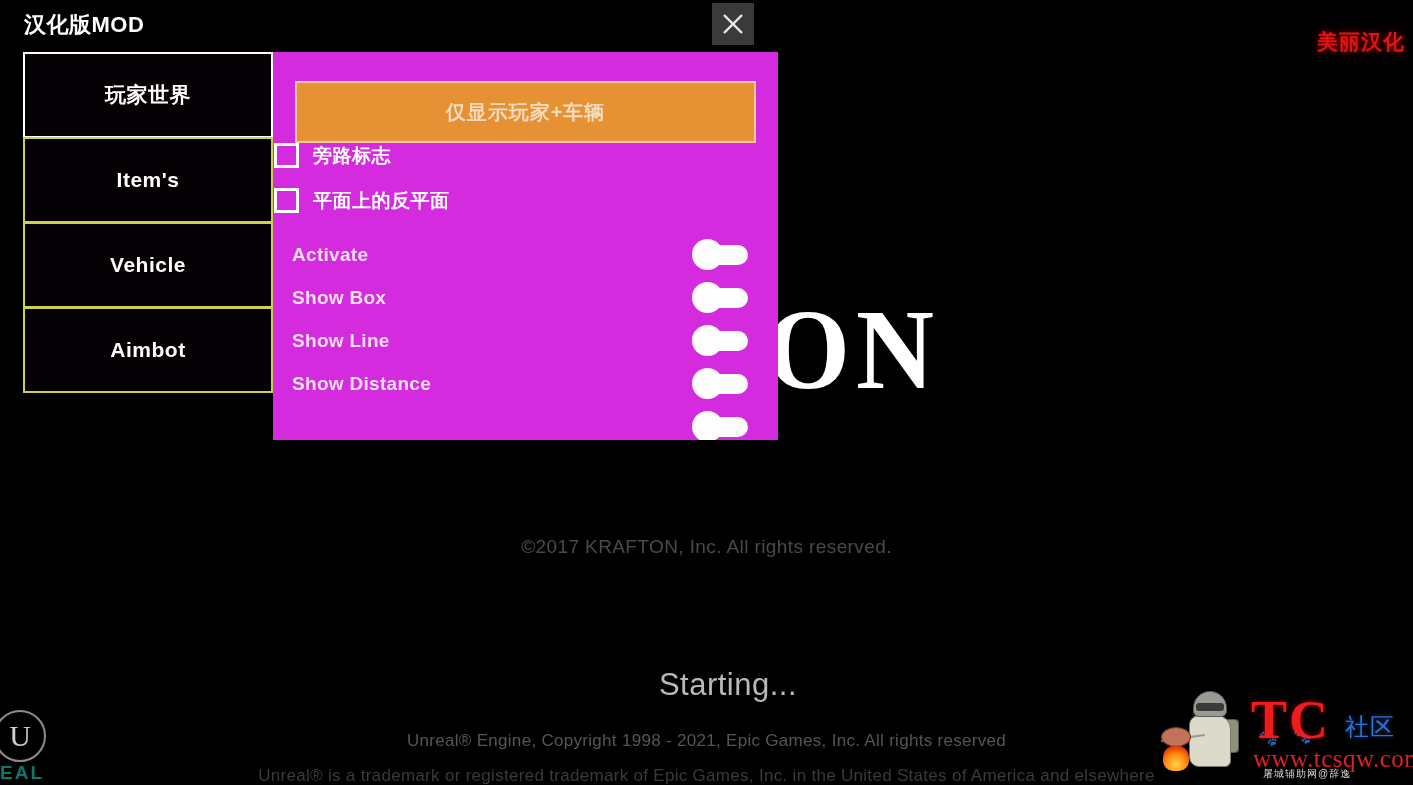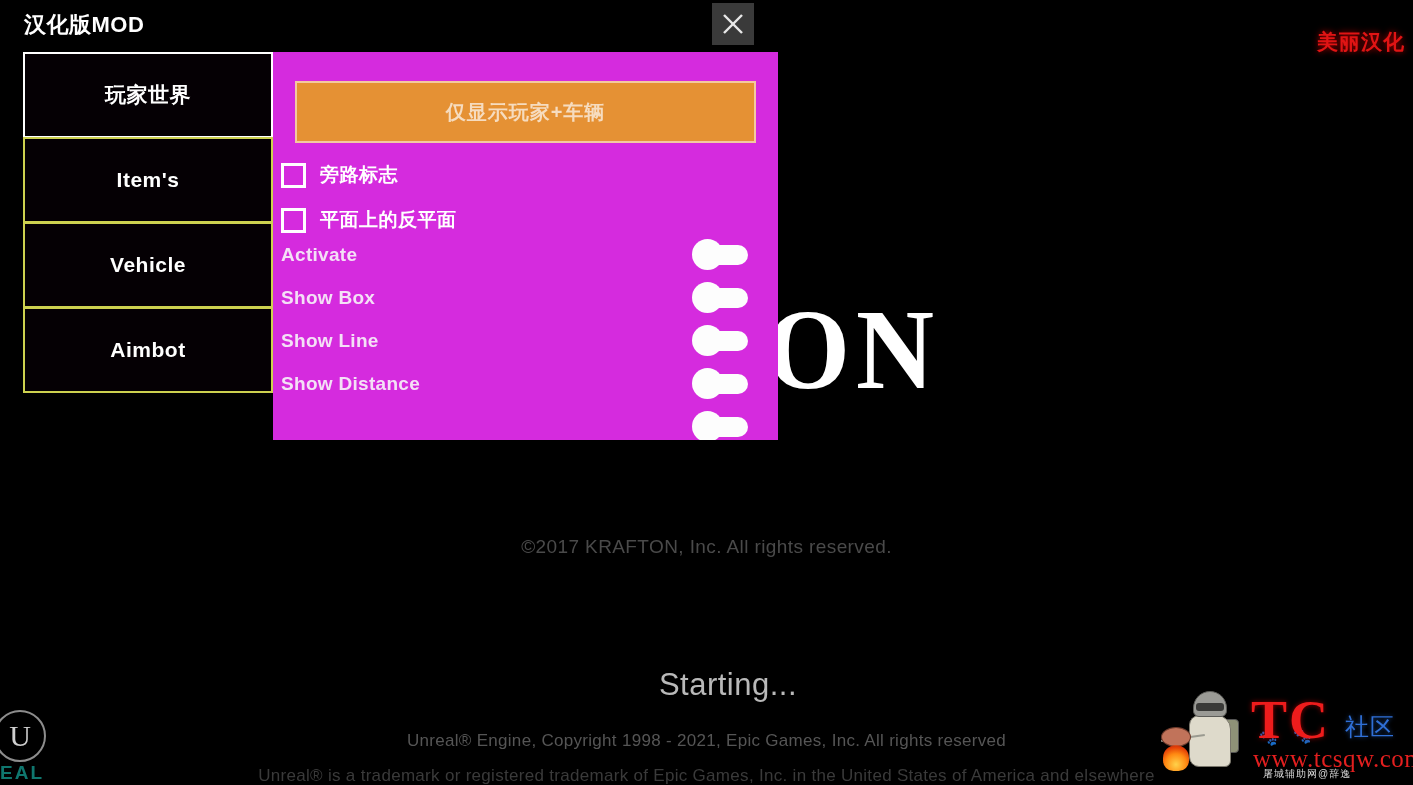--- a/index.html
+++ b/index.html
@@ -281,22 +281,22 @@
     align-items: center;
     justify-content: center;
     color: #f6dcbf;
     font-size: 20px;
     font-weight: 700;
     cursor: pointer;
     letter-spacing: 1px;
   }
   .chk-row {
     display: flex;
-    align-items: flex-end;
-    margin: 0 0 0 8px;
+    align-items: flex-start;
+    margin: 0 0 0 1px;
     height: 45px;
     cursor: pointer;
   }
   .chk-row:first-of-type { margin-top: 17px; }
   .chk-box {
     width: 25px; height: 25px;
     border: 3px solid #ffffff;
     background: transparent;
     margin-right: 14px;
     flex: 0 0 auto;
@@ -304,21 +304,21 @@
   .chk-label {
     color: #ffffff;
     font-size: 19px;
     font-weight: 700;
     letter-spacing: .5px;
   }
   .tgl-row {
     display: flex;
     align-items: center;
     height: 43px;
-    padding: 0 30px 0 8px;
+    padding: 0 30px 0 19px;
     cursor: pointer;
   }
   .tgl-label {
     flex: 1 1 auto;
     color: #f4e0f6;
     font-size: 19px;
     font-weight: 700;
     letter-spacing: .3px;
   }
   .tgl-switch {

